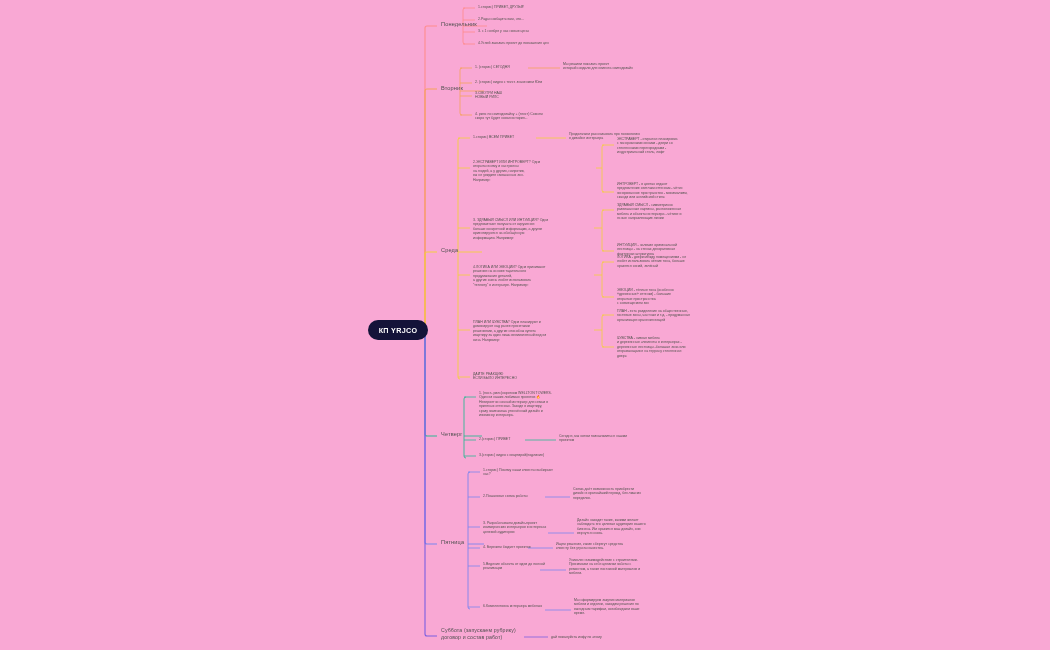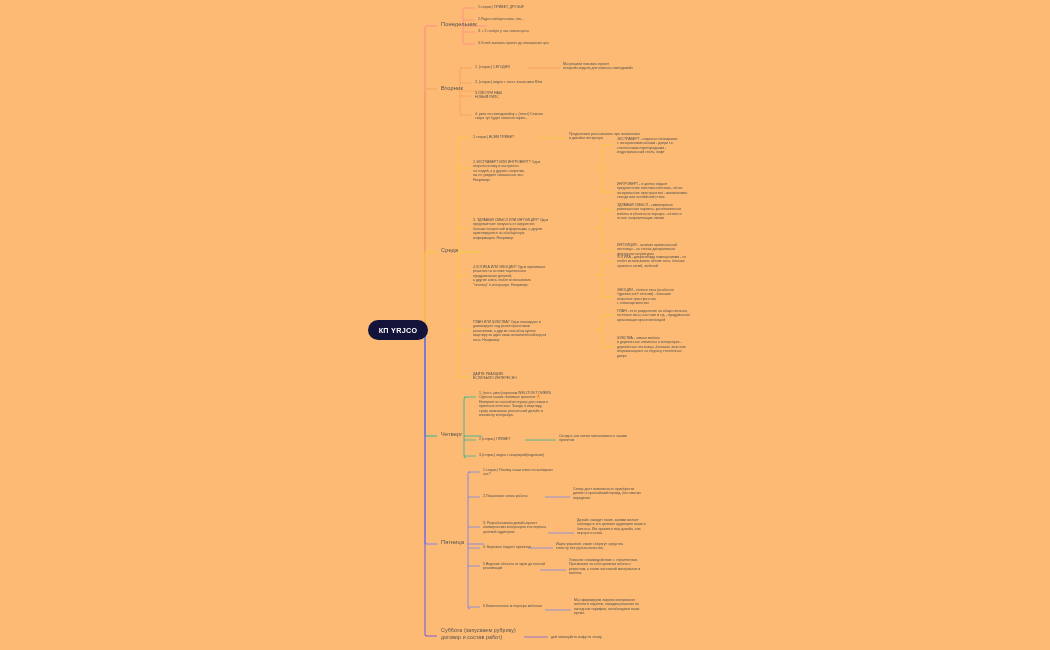--- a/index.html
+++ b/index.html
@@ -7,21 +7,21 @@
     margin: 0; padding: 0;
     background: #ffffff;
     width: 1050px; height: 650px;
     overflow: hidden;
     font-family: "Liberation Sans", "DejaVu Sans", sans-serif;
   }
   #canvas {
     position: relative;
     width: 1050px;
     height: 650px;
-    background: #fdba74;
+    background: #f9a8d4;
   }
   svg.wires {
     position: absolute; left: 0; top: 0;
     width: 1050px; height: 650px;
     pointer-events: none;
   }
   .node {
     position: absolute;
     color: #4a4a4a;
     line-height: 1.28;

